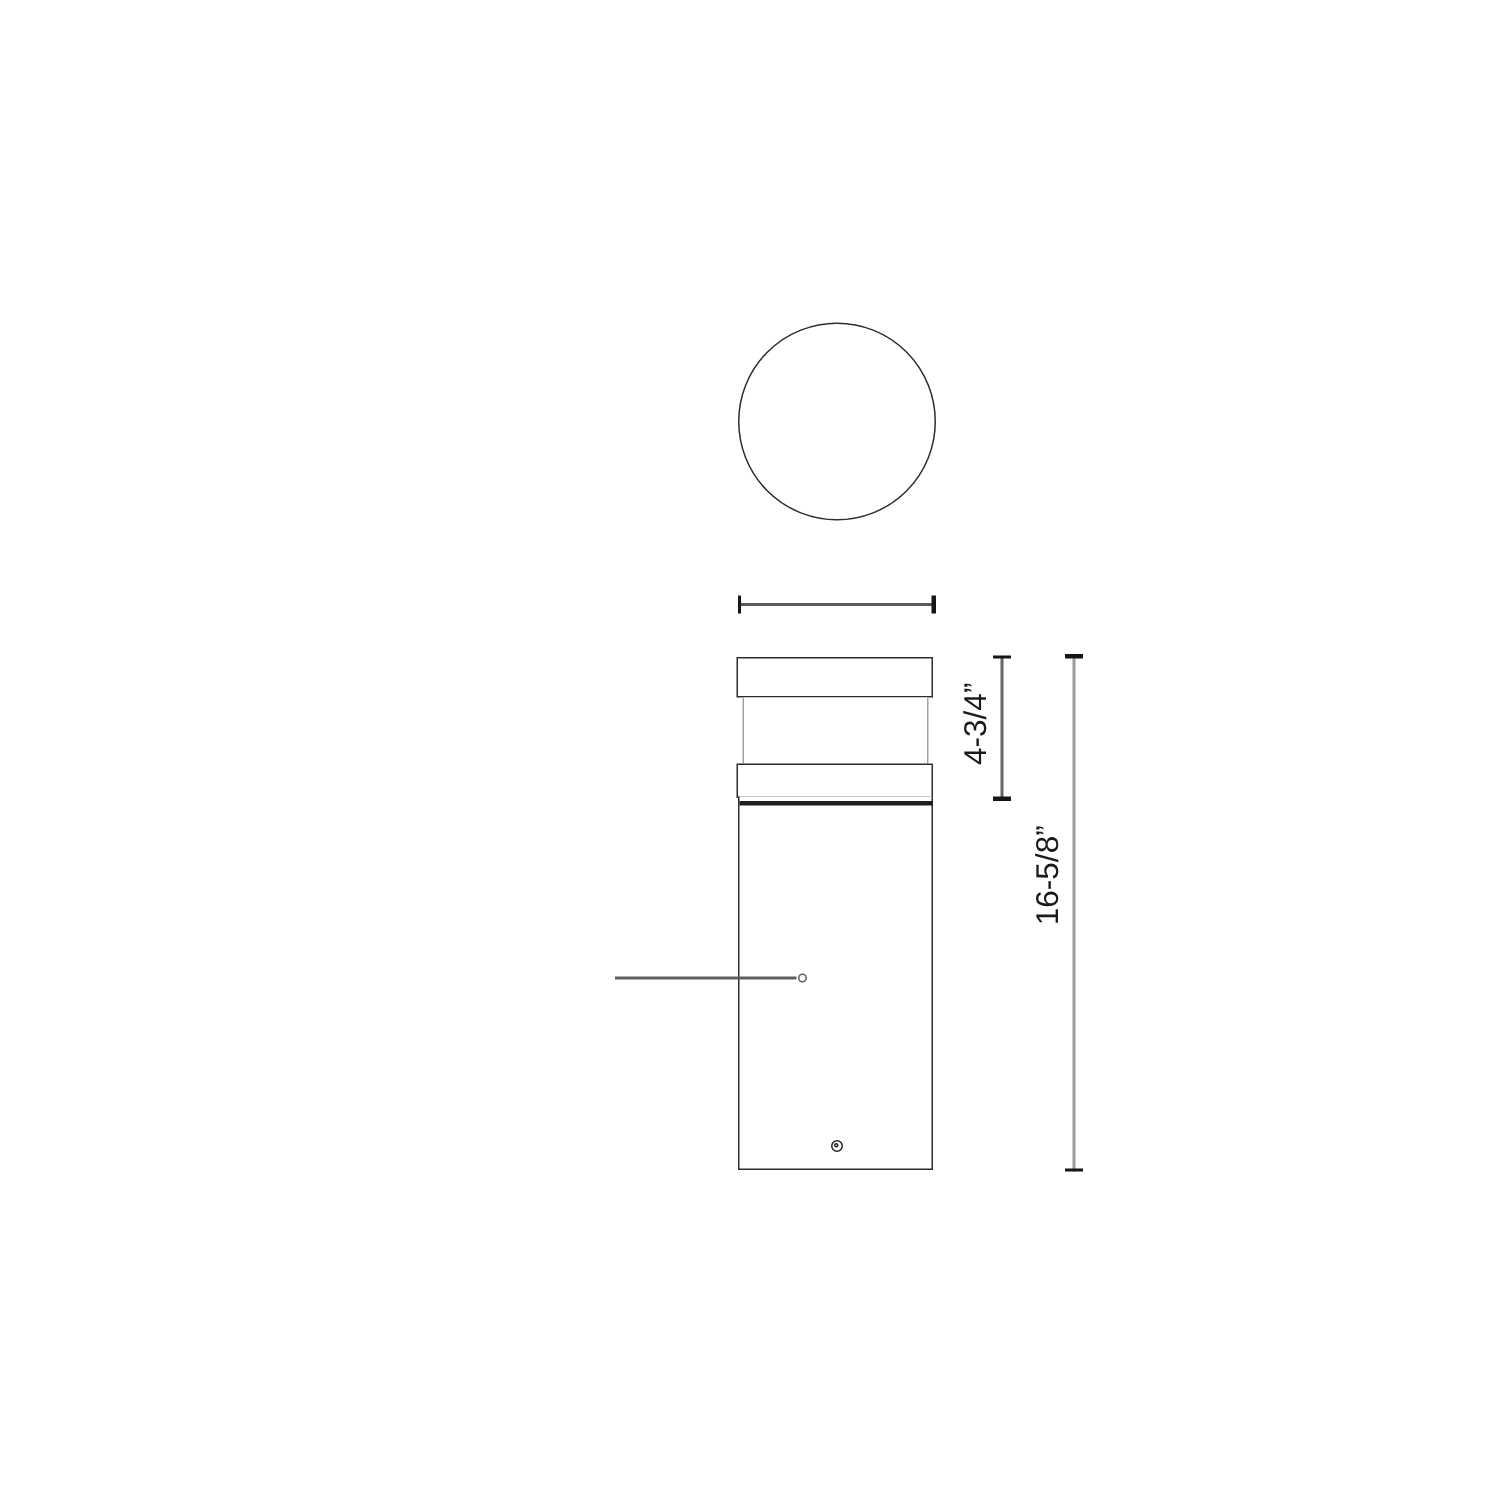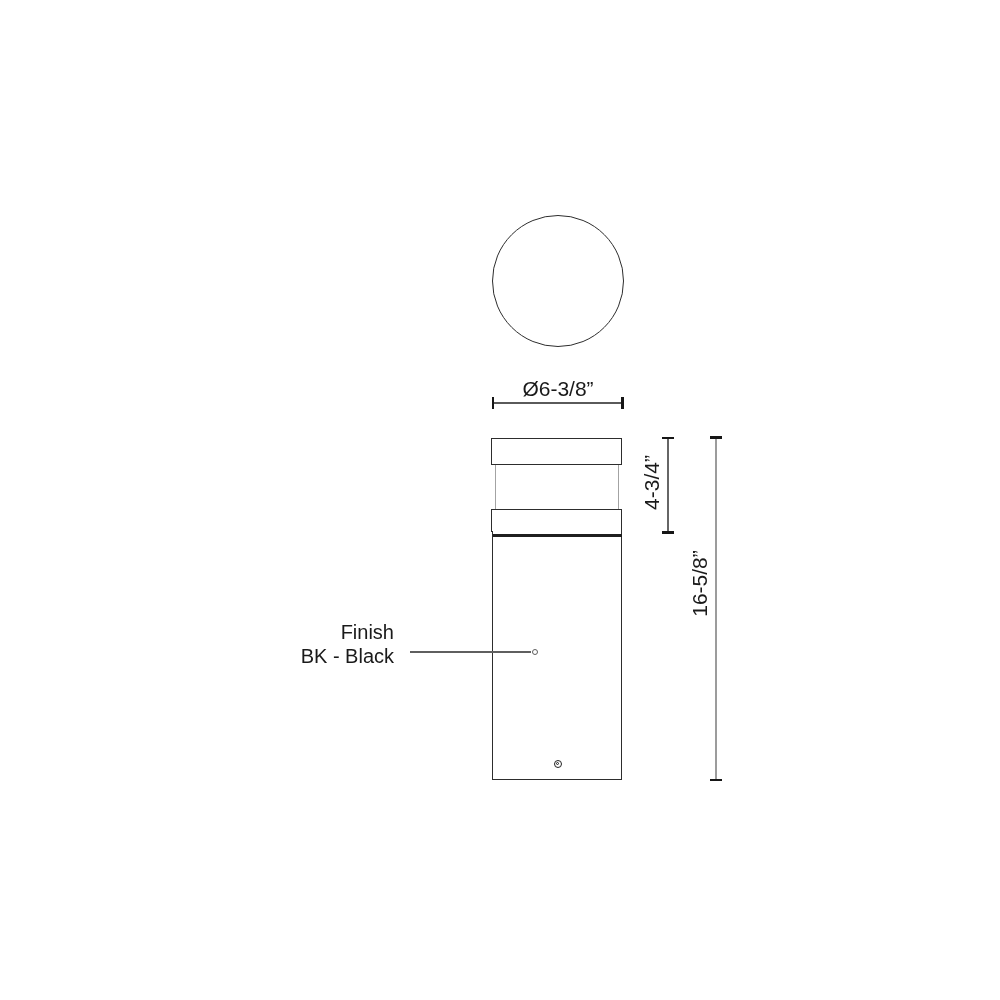--- a/index.html
+++ b/index.html
@@ -164,37 +164,32 @@
     white-space: nowrap;
   }
 </style>
 </head>
 <body>
 
 <div class="canvas">
 
   <div class="abs top-circle"></div>
 
-  <div class="abs dia-label">Ø6-3/8”</div>
   <div class="abs dia-dim-line"></div>
   <div class="abs dia-tick left"></div>
   <div class="abs dia-tick right"></div>
 
   <div class="abs cap"></div>
   <div class="abs lens"></div>
   <div class="abs band"></div>
   <div class="abs body-shell"></div>
   <div class="abs seam"></div>
   <div class="abs screw-outer"></div>
   <div class="abs screw-inner"></div>
 
-  <div class="abs finish-label">
-    <div>Finish</div>
-    <div>BK - Black</div>
-  </div>
   <div class="abs leader-line"></div>
   <div class="abs leader-dot"></div>
 
   <div class="abs head-dim-line"></div>
   <div class="abs head-dim-tick top"></div>
   <div class="abs head-dim-tick bottom"></div>
   <div class="abs head-dim-label">4-3/4”</div>
 
   <div class="abs overall-dim-line"></div>
   <div class="abs overall-dim-tick top"></div>

